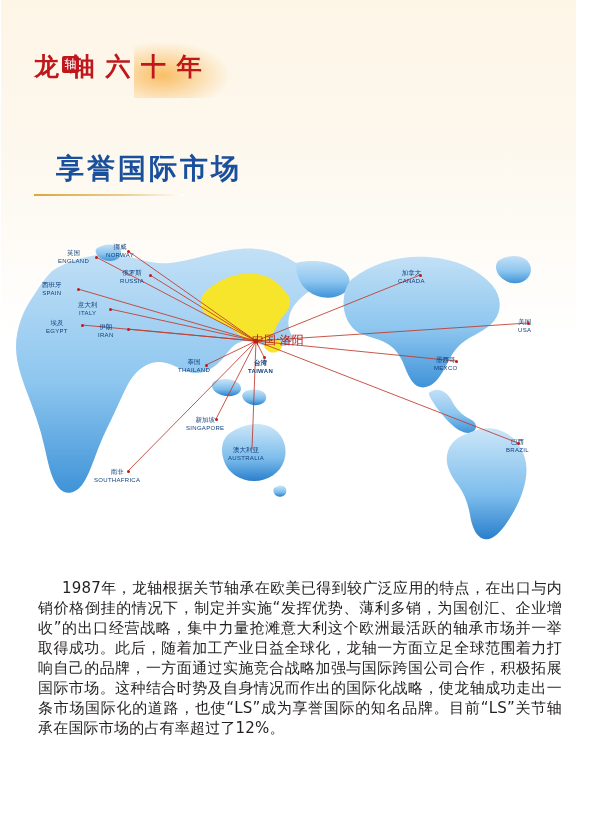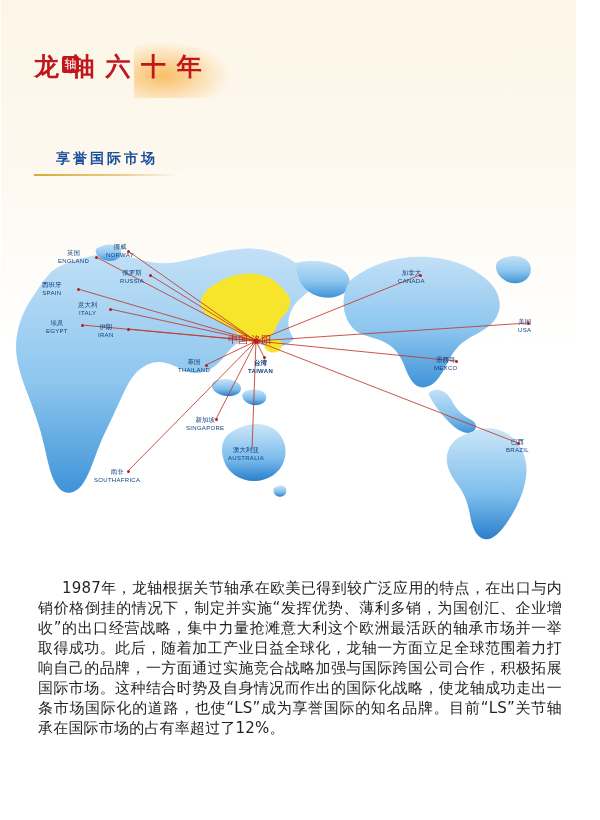--- a/index.html
+++ b/index.html
@@ -90,21 +90,21 @@
 
   
   .section-title-wrap {
     position: absolute;
     left: 34px;
     top: 150px;
     width: 420px;
   }
   .section-title {
     font-family: "DejaVu Sans", sans-serif;
-    font-size: 14px;
+    font-size: 28px;
     font-weight: bold;
     color: #1a4f9c;
     letter-spacing: 3px;
     padding-left: 22px;
   }
   .title-rule {
     margin-top: 6px;
     height: 2px;
     width: 150px;
     background: linear-gradient(to right, #d8a93c 0%, #e9cf8e 60%, #ffffff 100%);
@@ -292,21 +292,21 @@
     <div class="lbl" style="left:178px; top:153px;"><span>泰国</span><span class="en">THAILAND</span></div>
     <div class="lbl" style="left:248px; top:154px;font-weight:bold;"><span>台湾</span><span class="en">TAIWAN</span></div>
     <div class="lbl" style="left:186px; top:211px;text-align:center;"><span>新加坡</span><span class="en">SINGAPORE</span></div>
     <div class="lbl" style="left:228px; top:241px; color:#11407f;text-align:center;"><span>澳大利亚</span><span class="en">AUSTRALIA</span></div>
     <div class="lbl" style="left:94px;  top:263px;"><span>南非</span><span class="en">SOUTHAFRICA</span></div>
     <div class="lbl" style="left:398px; top:64px;"><span>加拿大</span><span class="en">CANADA</span></div>
     <div class="lbl" style="left:518px; top:113px;"><span>美国</span><span class="en">USA</span></div>
     <div class="lbl" style="left:434px; top:151px;"><span>墨西哥</span><span class="en">MEXCO</span></div>
     <div class="lbl" style="left:506px; top:233px;"><span>巴西</span><span class="en">BRAZIL</span></div>
 
-    <div class="lbl red" style="left:228px; top:131px; font-size:10px;text-align:center;"><span>中国·洛阳</span></div>
+    <div class="lbl red" style="left:252px; top:131px; font-size:12px;text-align:center;"><span>中国·洛阳</span></div>
 
     <div class="dot" style="left:95px;  top:51px;"></div>
     <div class="dot" style="left:127px; top:45px;"></div>
     <div class="dot" style="left:149px; top:69px;"></div>
     <div class="dot" style="left:77px;  top:83px;"></div>
     <div class="dot" style="left:109px; top:103px;"></div>
     <div class="dot" style="left:81px;  top:119px;"></div>
     <div class="dot" style="left:127px; top:123px;"></div>
     <div class="dot" style="left:205px; top:159px;"></div>
     <div class="dot" style="left:263px; top:151px;"></div>

